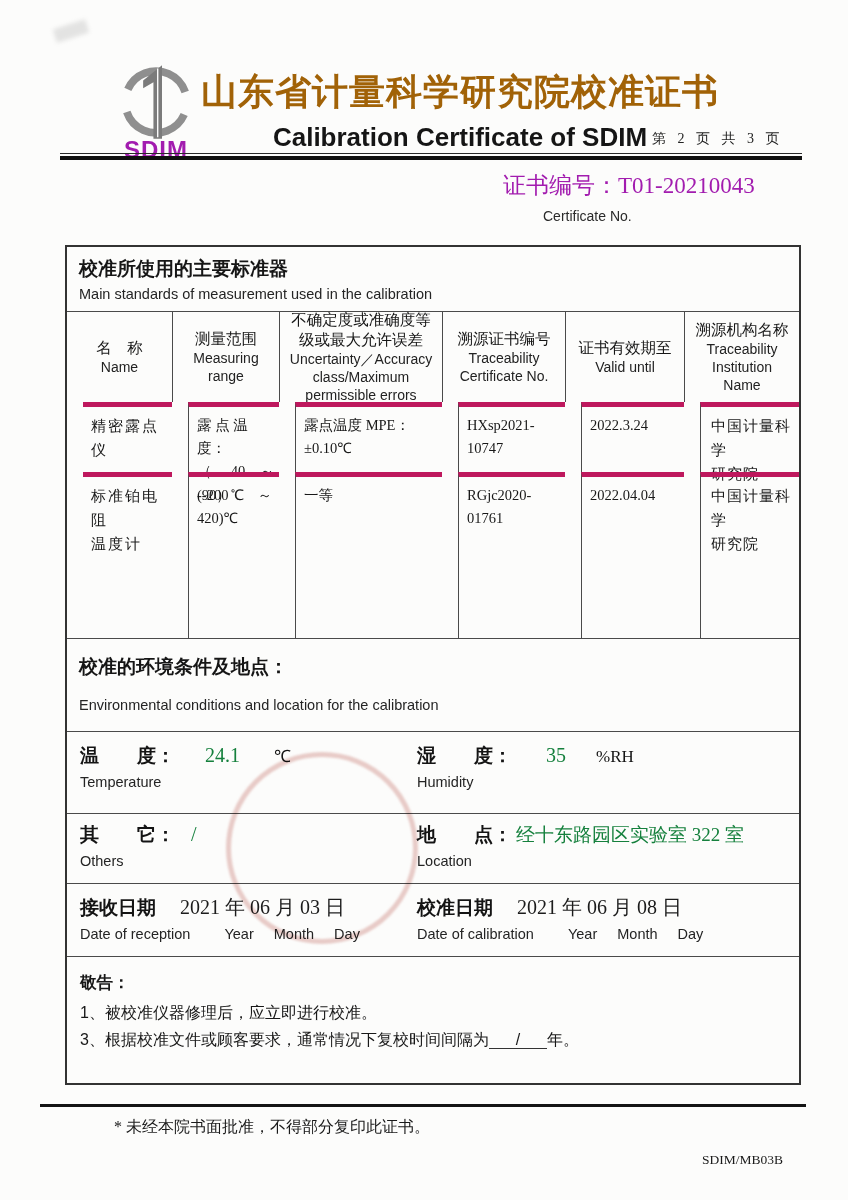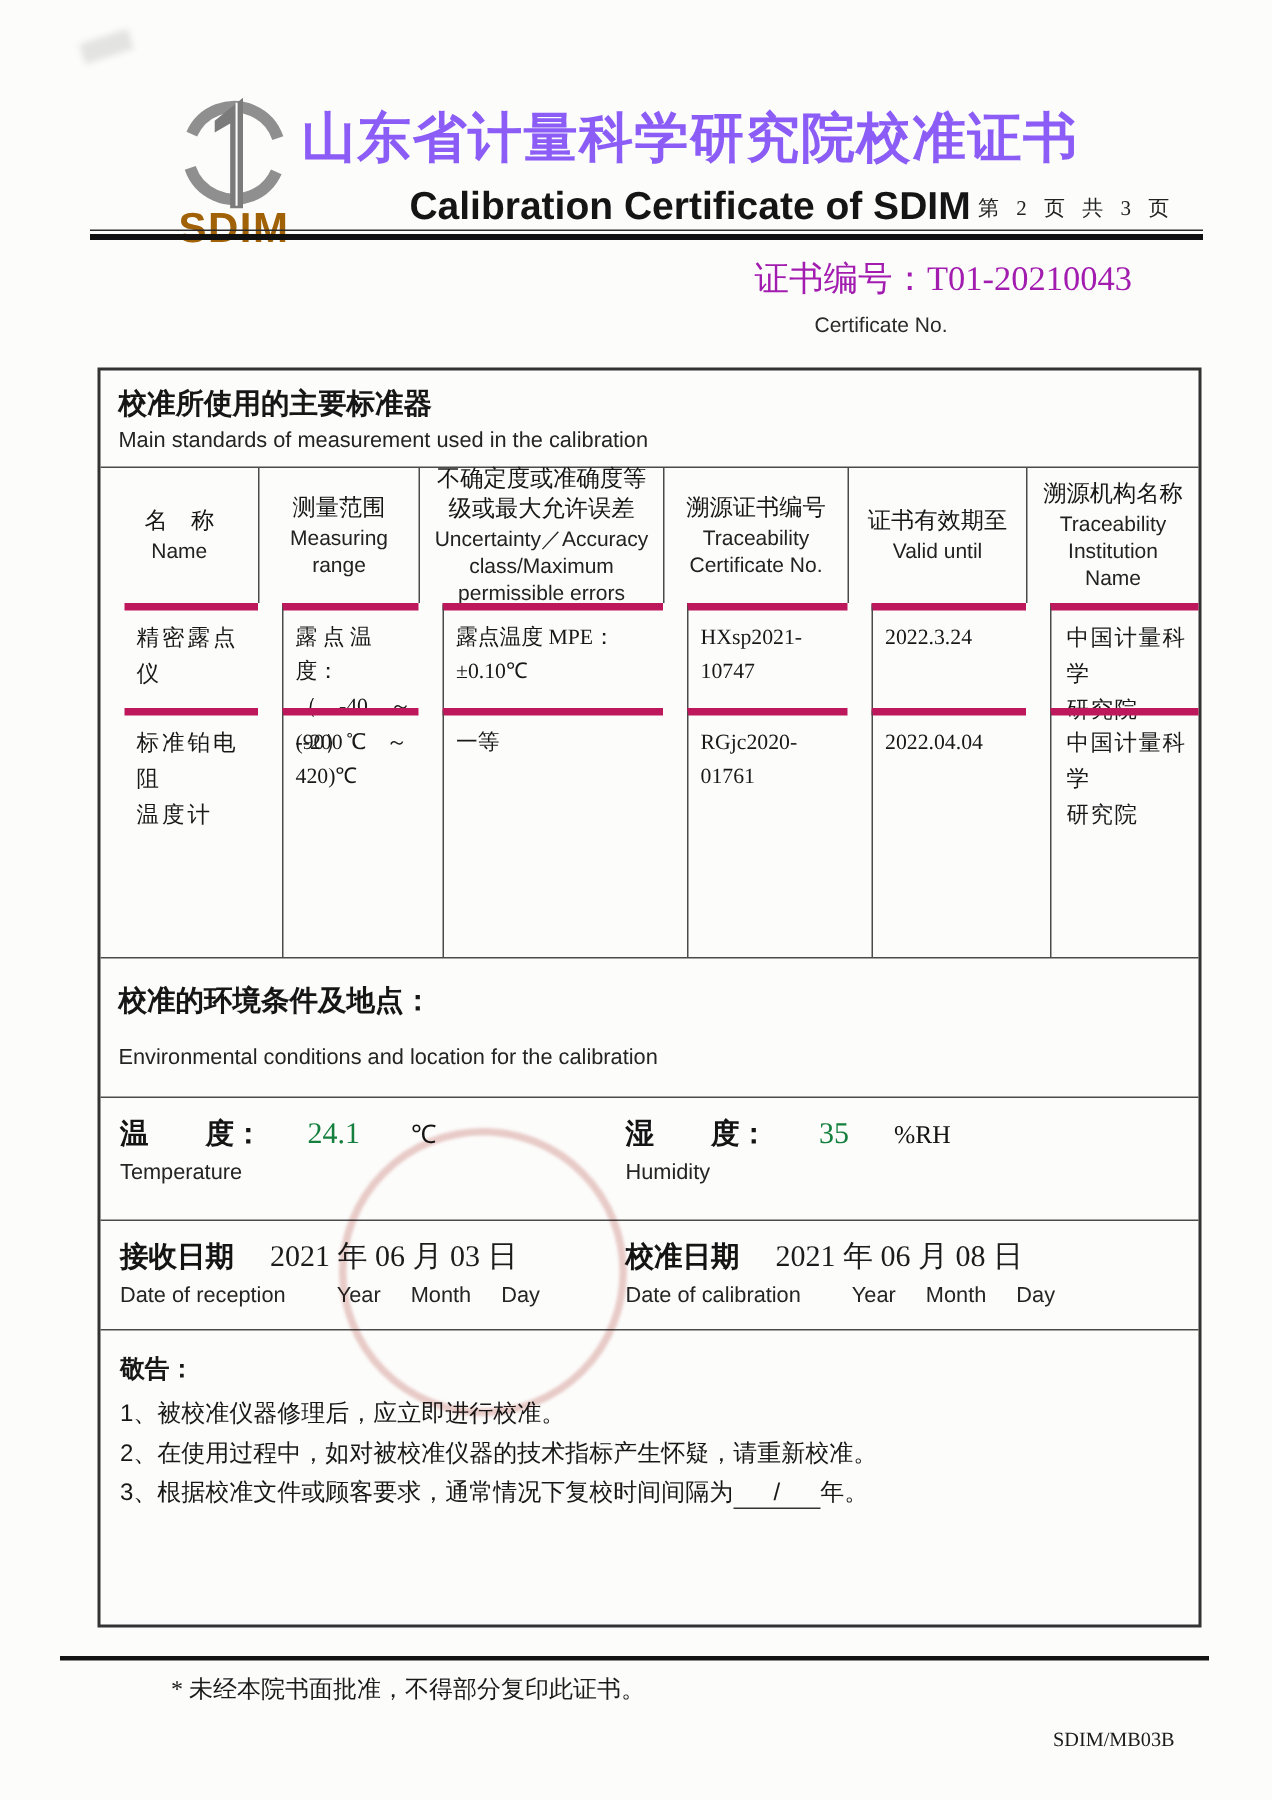--- a/index.html
+++ b/index.html
@@ -11,27 +11,27 @@
     color:#1c1c1c;
     overflow:hidden;
   }
   .pre { white-space:pre-line; }
 
   
   .logo { position:absolute; left:98px; top:60px; width:116px; text-align:center; }
   .logo svg { display:block; margin:0 auto; }
   .logo-text {
     font-family:"Liberation Sans", sans-serif;
-    font-weight:bold; font-size:28px; letter-spacing:1px;
-    color:#a16207; margin-top:-8px;
+    font-weight:bold; font-size:24px; letter-spacing:1px;
+    color:#a21caf; margin-top:-8px;
   }
   .titles { position:absolute; left:200px; top:68px; width:520px; text-align:center; }
   .title-cn {
     font-size:36px; font-weight:bold; letter-spacing:1px;
-    font-family:"Liberation Serif", serif; color:#8b5cf6;
+    font-family:"Liberation Serif", serif; color:#a16207;
   }
   .title-en {
     font-family:"Liberation Sans", sans-serif;
     font-size:26px; font-weight:bold; color:#151515; margin-top:5px;
   }
   .page-info {
     position:absolute; left:652px; top:130px;
     font-size:14px; letter-spacing:4px; color:#222;
   }
   .header-rule {
@@ -258,20 +258,36 @@
     <div class="half-r">
       <div>
         <span class="lbl">湿　　度：</span>
         <span class="val ml30">35</span>
         <span class="unit ml26">%RH</span>
       </div>
       <div class="en-sub">Humidity</div>
     </div>
   </div>
 
+  <div class="row2col row-oth">
+    <div class="half-l">
+      <div>
+        <span class="lbl">其　　它：</span>
+        <span class="val ml12">/</span>
+      </div>
+      <div class="en-sub">Others</div>
+    </div>
+    <div class="half-r">
+      <div>
+        <span class="lbl">地　　点：</span>
+        <span class="val" style="font-size:19px;">经十东路园区实验室 322 室</span>
+      </div>
+      <div class="en-sub">Location</div>
+    </div>
+  </div>
 
   <div class="row-dates">
     <div class="half-l">
       <div>
         <span class="lbl">接收日期</span>
         <span class="date-val ml20">2021 年 06 月 03 日</span>
       </div>
       <div class="en-sub">
         <span>Date of reception</span>
         <span class="date-units">Year Month Day</span>
@@ -285,21 +301,20 @@
       <div class="en-sub">
         <span>Date of calibration</span>
         <span class="date-units">Year Month Day</span>
       </div>
     </div>
   </div>
 
   <div class="sec-notice">
     <div class="notice-title">敬告：</div>
     <div class="notice-line">1、被校准仪器修理后，应立即进行校准。</div>
-    <div class="notice-line">2、在使用过程中，如对被校准仪器的技术指标产生怀疑，请重新校准。</div>
     <div class="notice-line">
       <span>3、根据校准文件或顾客要求，通常情况下复校时间间隔为</span><span class="blank-slash">/</span><span>年。</span>
     </div>
   </div>
 </div>
 
 <div class="footer-rule"></div>
 <div class="foot-notes">
   <div>* 未经本院书面批准，不得部分复印此证书。</div>
 </div>

